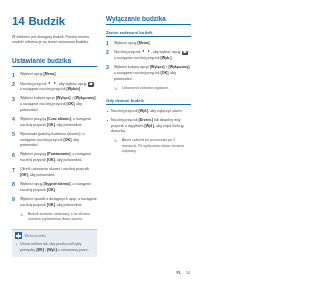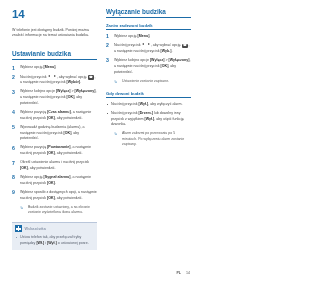--- a/index.html
+++ b/index.html
@@ -12,21 +12,21 @@
     height: 283px;
     background: #ffffff;
     font-family: "Liberation Sans", sans-serif;
     color: #3c3c3c;
     overflow: hidden;
     position: relative;
   }
   .page {
     position: absolute;
     inset: 0;
-    padding: 8px 10px 0 12px;
+    padding: 15px 10px 0 12px;
     box-sizing: border-box;
   }
   .columns {
     display: flex;
     gap: 8px;
     align-items: flex-start;
   }
   .col {
     width: 85px;
     flex: 0 0 85px;
@@ -263,20 +263,21 @@
 <body>
 
 <div class="page">
 
   <div class="columns">
 
     <div class="col col-left">
 
       <div class="chapter">
         <span class="chapter-num">14</span>
+        <span class="chapter-name">Budzik</span>
       </div>
 
       <p class="intro">W telefonie jest dostępny budzik. Poniżej można znaleźć informacje na temat ustawiania budzika.</p>
 
       <div class="sec-h">Ustawianie budzika</div>
       <div class="sec-rule"></div>
 
       <ol class="steps">
           <li><span class="num">1</span><span>Wybierz opcję <b class="k">[Menu]</b>.</span></li>
           <li><span class="num">2</span><span>Naciśnij przycisk <span class="glyph-nav"></span>, aby wybrać opcję <span class="glyph">☎</span>, a następnie naciśnij przycisk <b class="k">[Wybór]</b>.</span></li>

